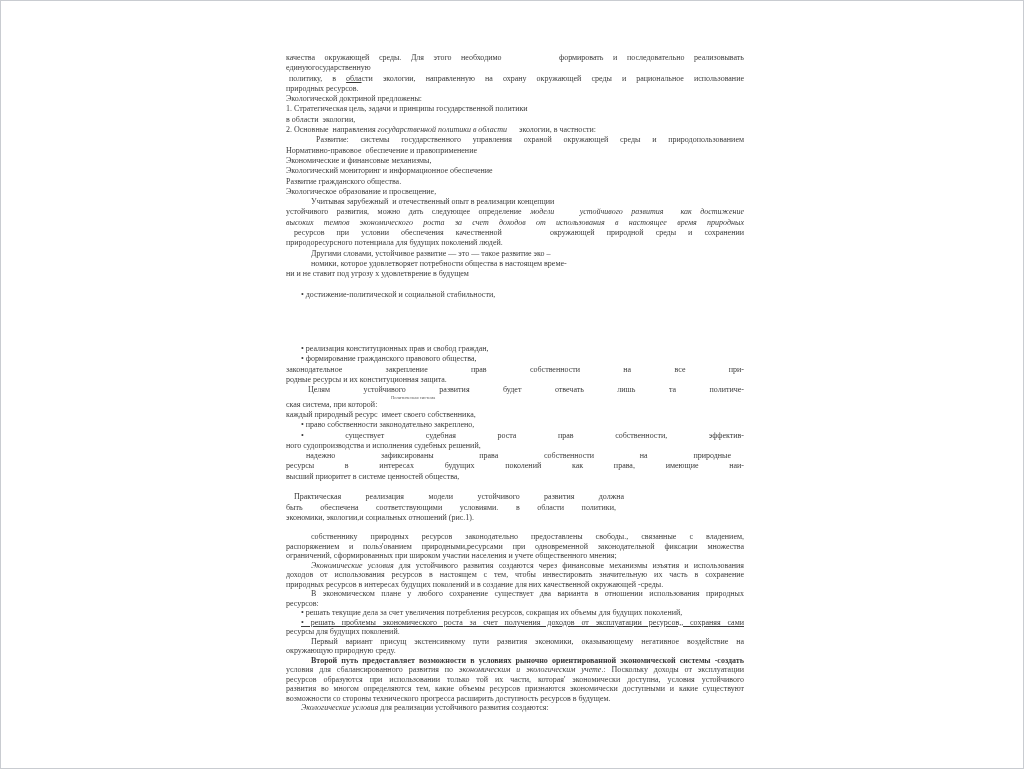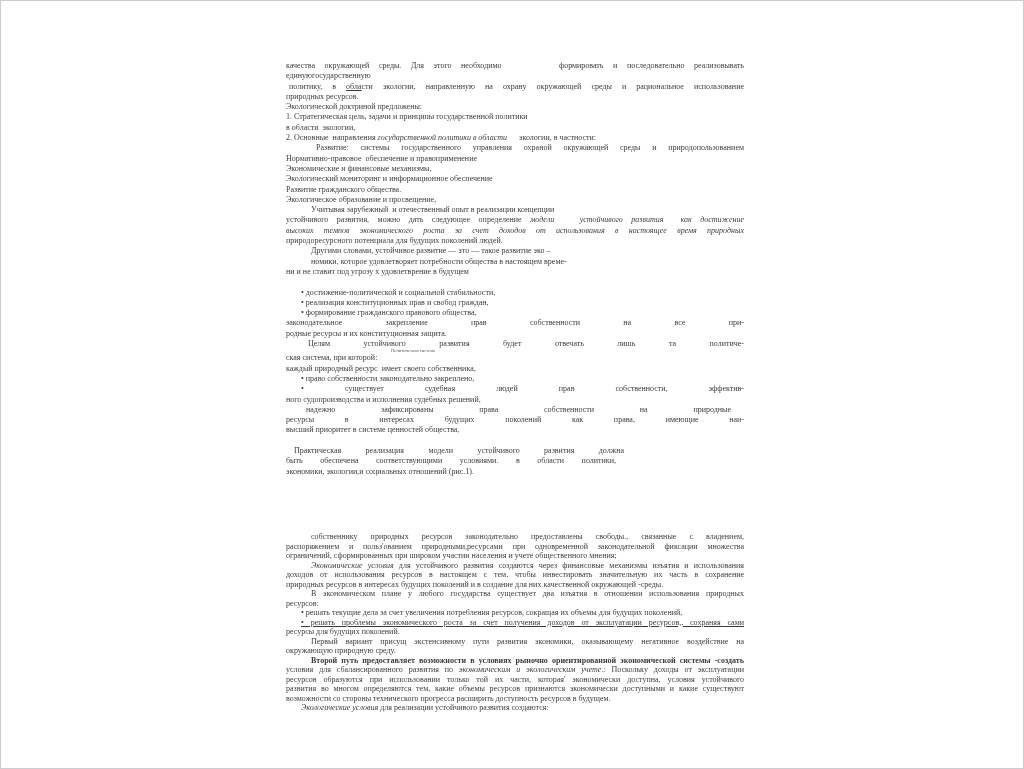--- a/index.html
+++ b/index.html
@@ -21,21 +21,21 @@
     box-sizing:border-box;
     background:var(--bg);
   }
   .tblock{
     position:absolute;
     left:285px;
     width:458px;
     color:var(--text);
     font-size:8px;
   }
-  #block1{top:60px;line-height:10.3px;}
+  #block1{top:52px;line-height:10.3px;}
   #block2{top:531px;line-height:9.5px;}
   .tl{
     white-space:normal;
     overflow:visible;
   }
   .just{
     text-align:justify;
     text-align-last:justify;
   }
   .narrow{
@@ -65,53 +65,54 @@
       <div class="tl"><span>2. Основные&nbsp; направления </span><span class="it">государственной политики в области</span><span>&nbsp;&nbsp;&nbsp;&nbsp;&nbsp; экологии, в частности:</span></div>
       <div class="tl just" style="padding-left: 30px;"><span>Развитие: системы государственного управления охраной окружающей среды и природопользованием</span></div>
       <div class="tl"><span>Нормативно-правовое&nbsp; обеспечение и правоприменение</span></div>
       <div class="tl"><span>Экономические и финансовые механизмы,</span></div>
       <div class="tl"><span>Экологический мониторинг и информационное обеспечение</span></div>
       <div class="tl"><span>Развитие гражданского общества.</span></div>
       <div class="tl"><span>Экологическое образование и просвещение,</span></div>
       <div class="tl" style="padding-left: 25px;"><span>Учитывая зарубежный&nbsp; и отечественный опыт в реализации концепции</span></div>
       <div class="tl just"><span>устойчивого развития, можно дать следующее определение </span><span class="it">модели&nbsp;&nbsp; устойчивого развития&nbsp; как достижение</span></div>
       <div class="tl just"><span class="it">высоких темпов экономического роста за счет доходов от использования в настоящее время природных</span></div>
+      <div class="tl just" style="padding-left: 8px;"><span>ресурсов при условии обеспечения качественной&nbsp;&nbsp;&nbsp; окружающей природной среды и сохранении</span></div>
       <div class="tl"><span>природоресурсного потенциала для будущих поколений людей.</span></div>
       <div class="tl" style="padding-left: 25px;"><span>Другими словами, устойчивое развитие — это — такое развитие эко –</span></div>
       <div class="tl" style="padding-left: 25px;"><span>номики, которое удовлетворяет потребности общества в настоящем време-</span></div>
       <div class="tl"><span>ни и не ставит под угрозу х удовлетврение в будущем</span></div>
       <div class="tl"><span>&nbsp;</span></div>
       <div class="tl" style="padding-left: 15px;"><span>• достижение-политической и социальной стабильности,</span></div>
-      <div class="tl" style="padding-left: 15px;"><span>• реализация конституционных прав и свобод граждан,</span></div>
+      <div class="tl" style="padding-left: 15px; margin-top: 44px;"><span>• реализация конституционных прав и свобод граждан,</span></div>
       <div class="tl" style="padding-left: 15px;"><span>• формирование гражданского правового общества,</span></div>
       <div class="tl just"><span>законодательное закрепление прав собственности на все при-</span></div>
       <div class="tl"><span>родные ресурсы и их конституционная защита.</span></div>
       <div class="tl just" style="padding-left: 22px;"><span>Целям устойчивого развития будет отвечать лишь та политиче-</span></div>
       <div class="tl small" style="padding-left: 105px;"><span>Политическая система</span></div>
       <div class="tl"><span>ская система, при которой:</span></div>
       <div class="tl"><span>каждый природный ресурс&nbsp; имеет своего собственника,</span></div>
       <div class="tl" style="padding-left: 15px;"><span>• право собственности законодательно закреплено,</span></div>
-      <div class="tl just" style="padding-left: 15px;"><span>• существует судебная людей прав собственности, эффектив-</span></div>
+      <div class="tl just" style="padding-left: 15px;"><span>• существует судебная роста прав собственности, эффектив-</span></div>
       <div class="tl"><span>ного судопроизводства и исполнения судебных решений,</span></div>
       <div class="tl just" style="padding-left: 20px; width: 425px;"><span>надежно зафиксированы права собственности на природные</span></div>
       <div class="tl just"><span>ресурсы в интересах будущих поколений как права, имеющие наи-</span></div>
       <div class="tl"><span>высший приоритет в системе ценностей общества,</span></div>
       <div class="tl"><span>&nbsp;</span></div>
       <div class="tl just narrow" style="padding-left: 8px;"><span>Практическая реализация модели устойчивого развития должна</span></div>
       <div class="tl just narrow"><span>быть обеспечена соответствующими условиями. в области политики,</span></div>
       <div class="tl narrow"><span>экономики, экологии,и социальных отношений (рис.1).</span></div>
     </div>
   <div id="block2" class="tblock">
       <div class="tl just" style="padding-left: 25px;"><span>собственнику природных ресурсов законодательно предоставлены свободы., связанные с владением,</span></div>
       <div class="tl just"><span>распоряжением и польз'ованием природными,ресурсами при одновременной законодательной фиксации множества</span></div>
       <div class="tl"><span>ограничений, сформированных при широком участии населения и учете общественного мнения;</span></div>
       <div class="tl just" style="padding-left: 25px;"><span class="it">Экономические условия</span><span> для устойчивого развития создаются через финансовые механизмы изъятия и использования</span></div>
       <div class="tl just"><span>доходов от использования ресурсов в настоящем с тем, чтобы инвестировать значительную их часть в сохранение</span></div>
       <div class="tl"><span>природных ресурсов в интересах будущих поколений и в создание для них качественной окружающей -среды.</span></div>
-      <div class="tl just" style="padding-left: 25px;"><span>В экономическом плане у любого государства существует два изъятия в отношении использования природных</span></div>
+      <div class="tl just" style="padding-left: 25px;"><span>В экономическом плане у любого сохранение существует два варианта в отношении использования природных</span></div>
       <div class="tl"><span>ресурсов:</span></div>
       <div class="tl" style="padding-left: 15px;"><span>• решать текущие дела за счет увеличения потребления ресурсов, сокращая их объемы для будущих поколений,</span></div>
       <div class="tl just" style="padding-left: 15px; text-decoration: underline;"><span>• решать проблемы экономического роста за счет получения доходов от эксплуатации ресурсов,, сохраняя сами</span></div>
       <div class="tl"><span>ресурсы для будущих поколений.</span></div>
       <div class="tl just" style="padding-left: 25px;"><span>Первый вариант присущ экстенсивному пути развития экономики, оказывающему негативное воздействие на</span></div>
       <div class="tl"><span>окружающую природную среду.</span></div>
       <div class="tl just" style="padding-left: 25px; font-weight: bold;"><span>Второй путь предоставляет возможности в условиях рыночно ориентированной экономической системы -создать</span></div>
       <div class="tl just"><span>условия для сбалансированного развития по </span><span class="it">экономическим и экологическим учете</span><span>.: Поскольку доходы от эксплуатации</span></div>
       <div class="tl just"><span>ресурсов образуются при использовании только той их части, которая' экономически доступна, условия устойчивого</span></div>
       <div class="tl just"><span>развития во многом определяются тем, какие объемы ресурсов признаются экономически доступными и какие существуют</span></div>

